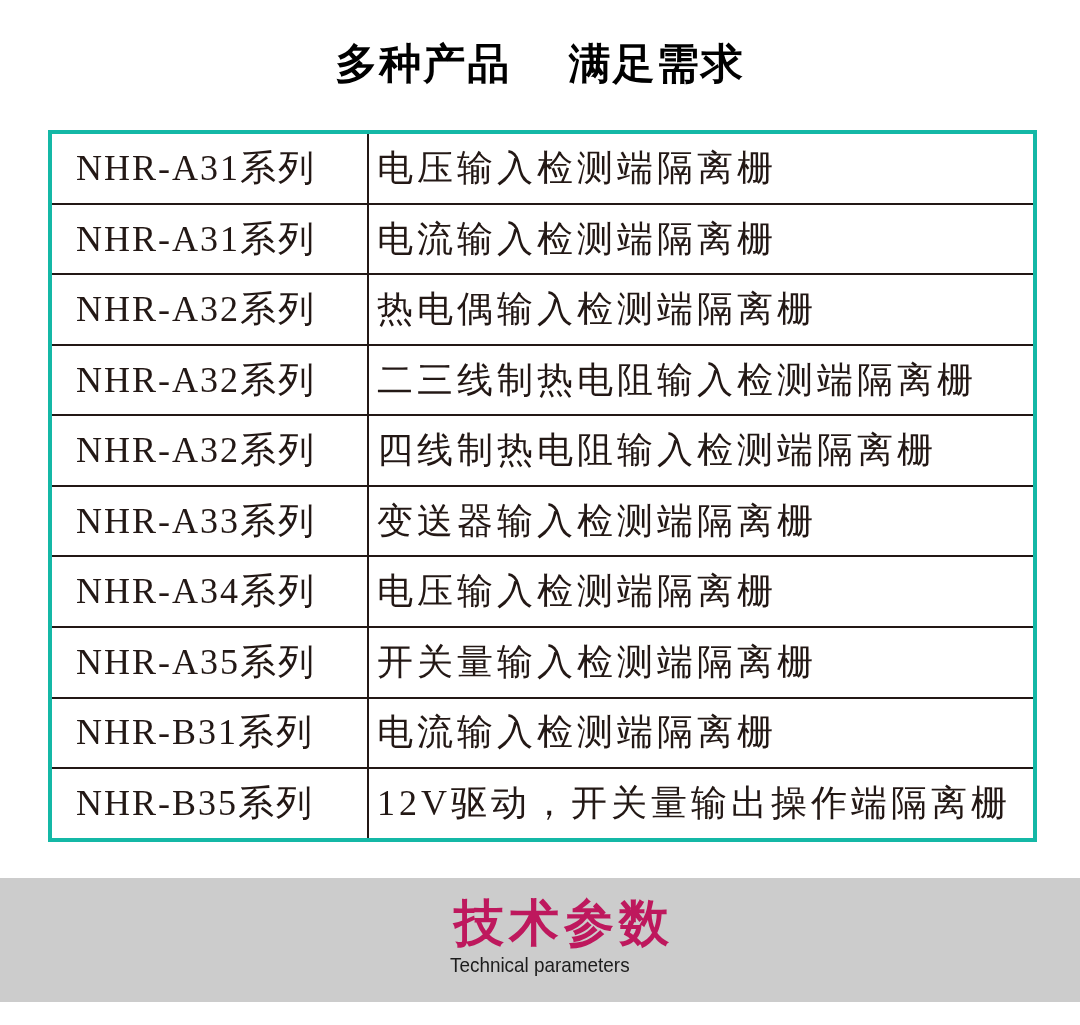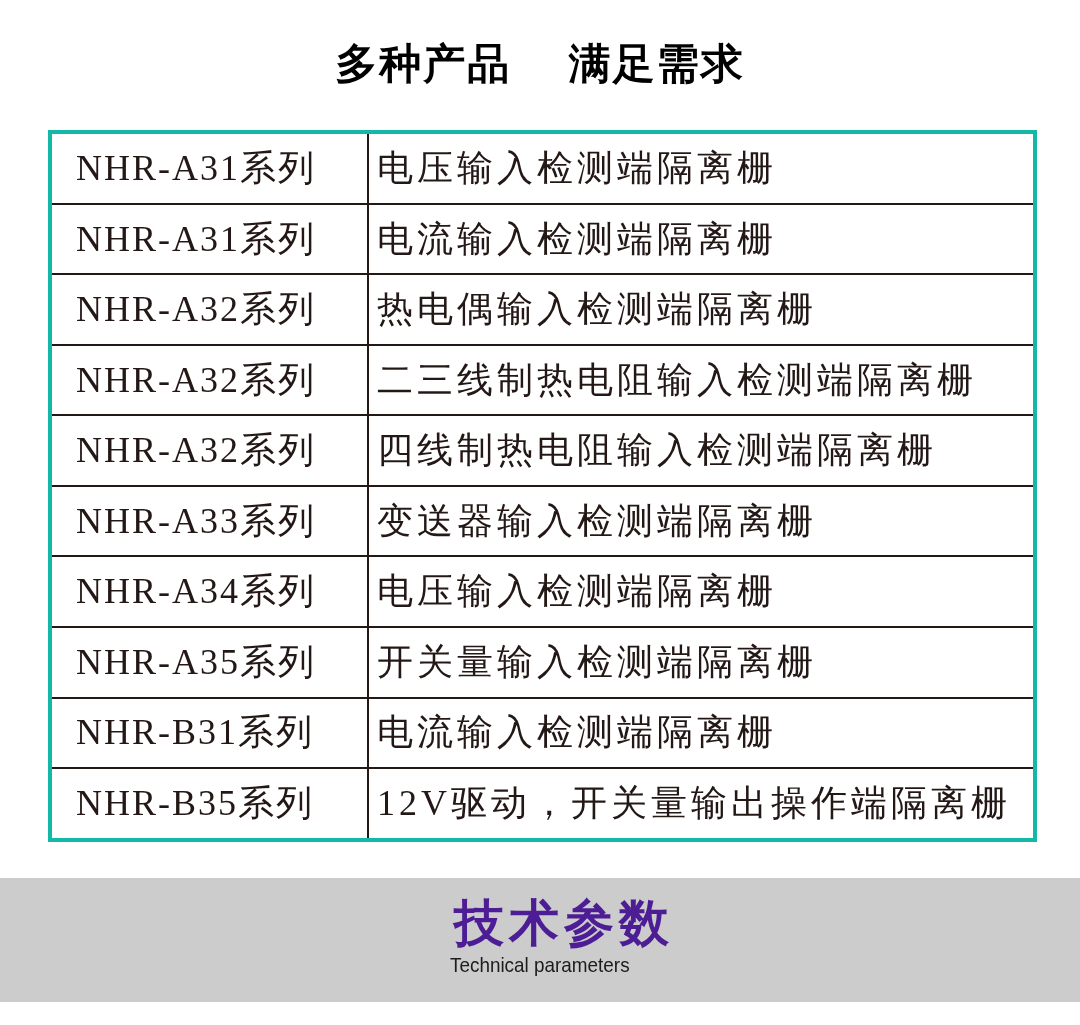--- a/index.html
+++ b/index.html
@@ -69,21 +69,21 @@
     background: #cccccc;
     text-align: center;
     font-family: "Liberation Sans", sans-serif;
   }
   .section-banner .banner-title {
     margin-top: 17px;
     font-size: 50px;
     font-weight: bold;
     line-height: 56px;
     letter-spacing: 5px;
-    color: #4c1d95;
+    color: #be185d;
     padding-left: 48px;
   }
   .section-banner .banner-subtitle {
     display: inline-block;
     margin-top: 1px;
     font-size: 21px;
     line-height: 26px;
     color: #1c1c1c;
     transform: scaleX(0.9);
     transform-origin: center;

